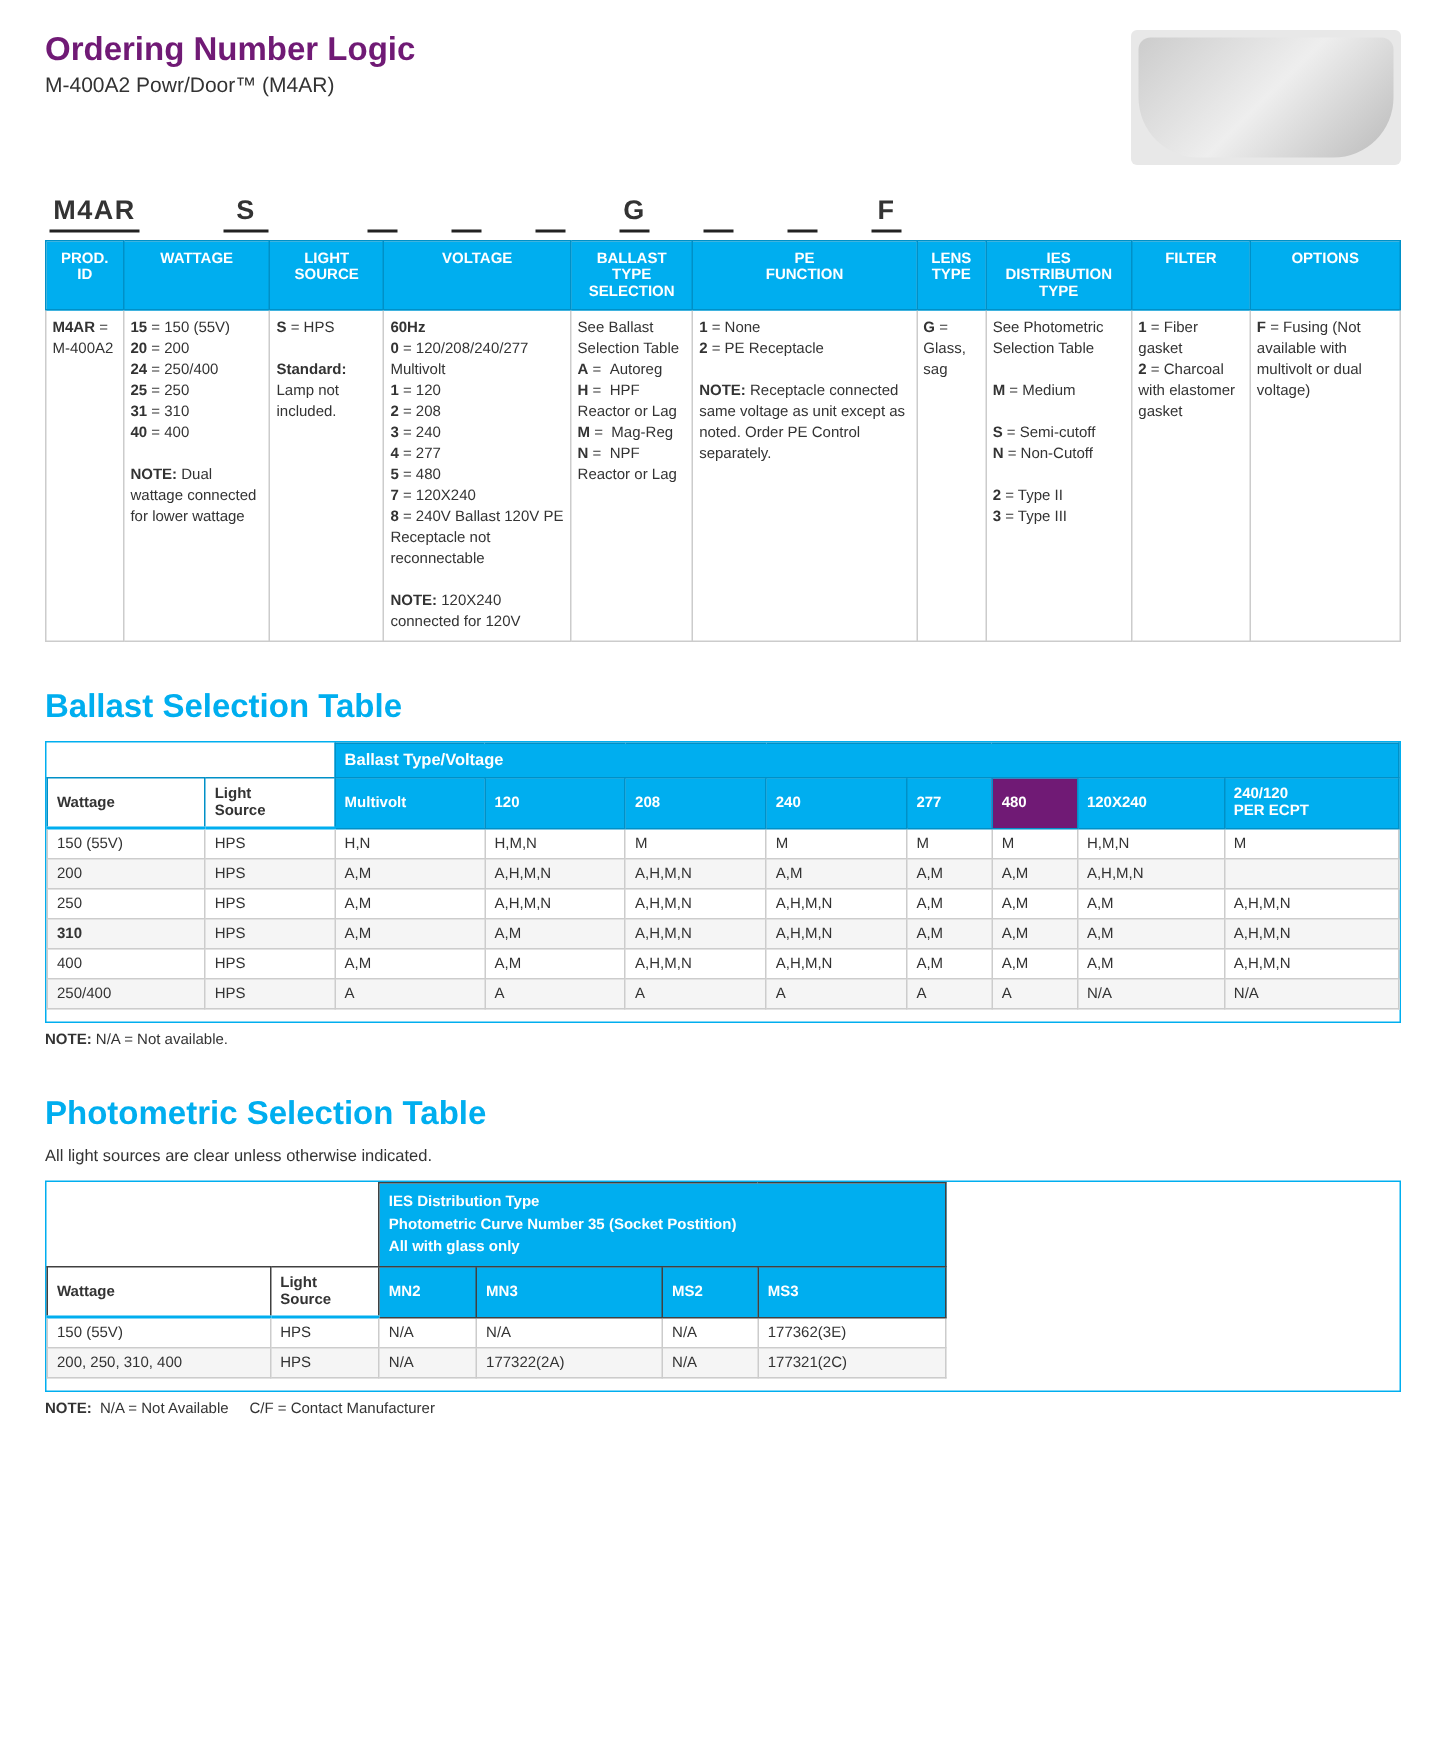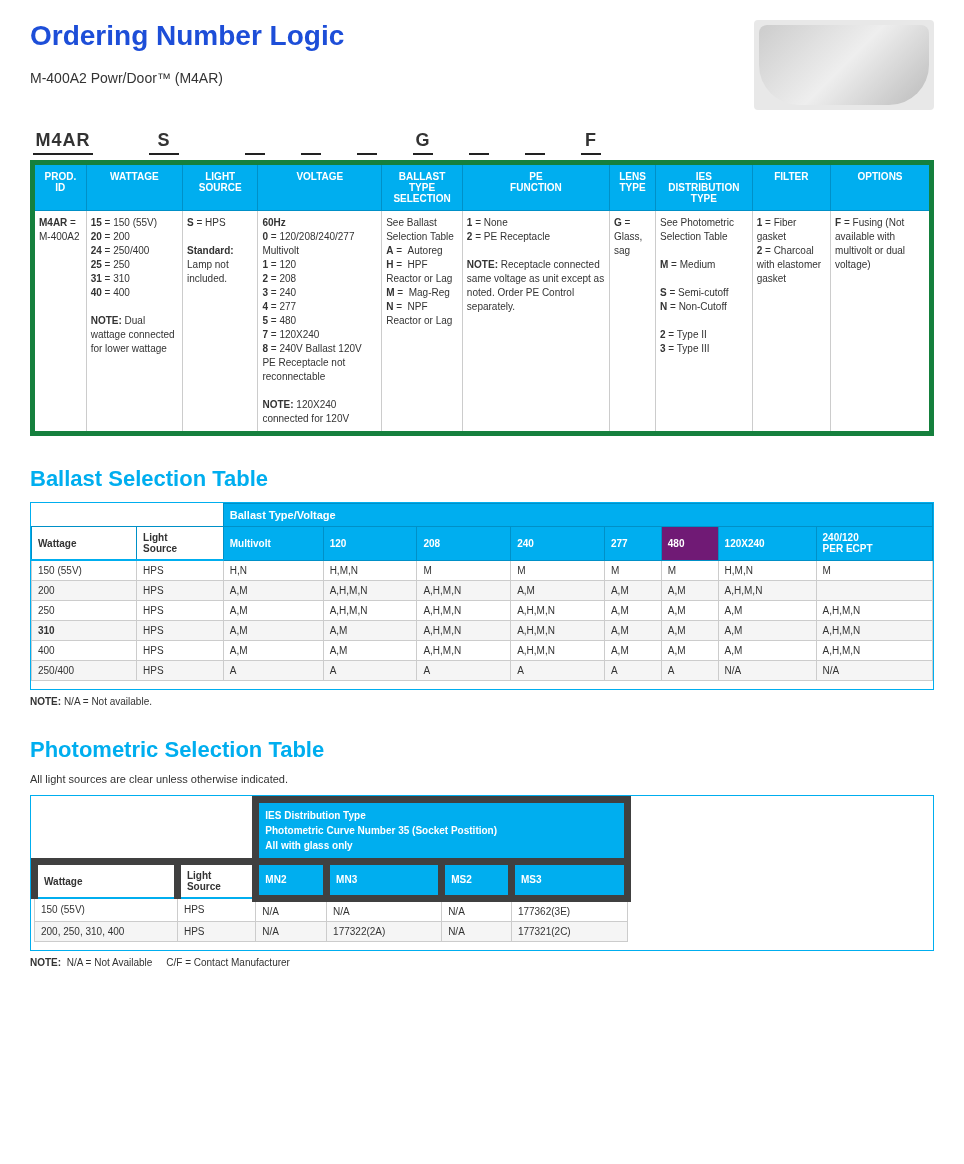--- a/index.html
+++ b/index.html
@@ -8,24 +8,24 @@
       font-size: 11px;
       color: #333;
       background: #fff;
       width: 964px;
       min-height: 1164px;
       padding: 20px 30px;
     }
 
     
     .page-title {
-      color: #1d4ed8;
-      font-size: 28px;
-      font-weight: bold;
-      margin-bottom: 18px;
+      color: #701a75;
+      font-size: 22px;
+      font-weight: bold;
+      margin-bottom: 2px;
     }
     .page-subtitle {
       font-size: 14px;
       color: #333;
       margin-bottom: 10px;
     }
     .header-area {
       display: flex;
       justify-content: space-between;
       align-items: flex-start;
@@ -47,21 +47,21 @@
       background: linear-gradient(135deg, #ccc 0%, #eee 50%, #bbb 100%);
       border-radius: 8px 8px 40px 40px;
       position: relative;
     }
 
     
     .main-table {
       width: 100%;
       border-collapse: collapse;
       margin-bottom: 30px;
-      border: 5px solid #15803d;
+      border: 1px solid #15803d;
     }
     .main-table th {
       background: #00aeef;
       color: #fff;
       font-size: 10px;
       font-weight: bold;
       text-align: center;
       padding: 6px 4px;
       border: 1px solid #0090c7;
       vertical-align: top;
@@ -117,21 +117,21 @@
       width: 580px;
       border-collapse: collapse;
       margin-bottom: 8px;
     }
     .photo-table th {
       background: #00aeef;
       color: #fff;
       font-size: 10px;
       font-weight: bold;
       padding: 5px 6px;
-      border: 7px solid #404040;
+      border: 1px solid #404040;
       text-align: left;
     }
     .photo-table td {
       font-size: 10px;
       padding: 4px 6px;
       border: 1px solid #ccc;
     }
     .photo-table tr:nth-child(even) td { background: #f5f5f5; }
 
     .bottom-note { font-size: 10px; margin-top: 6px; }

